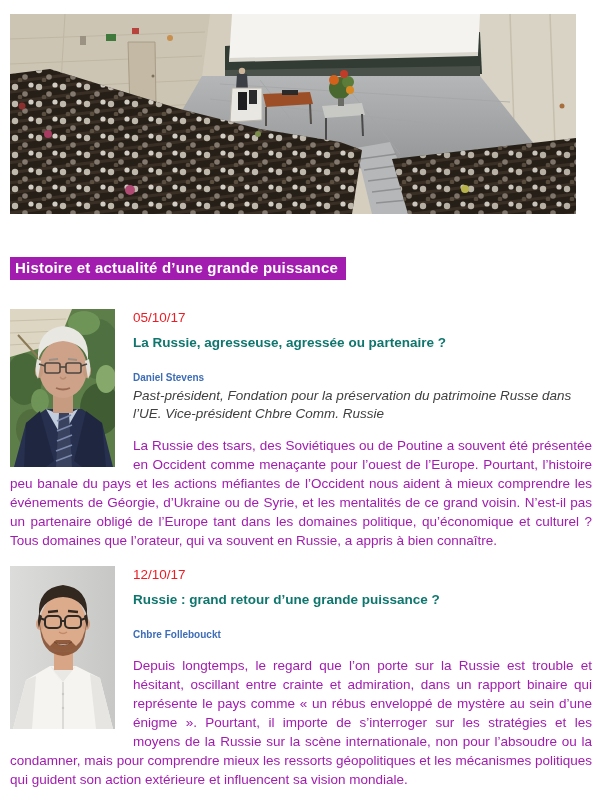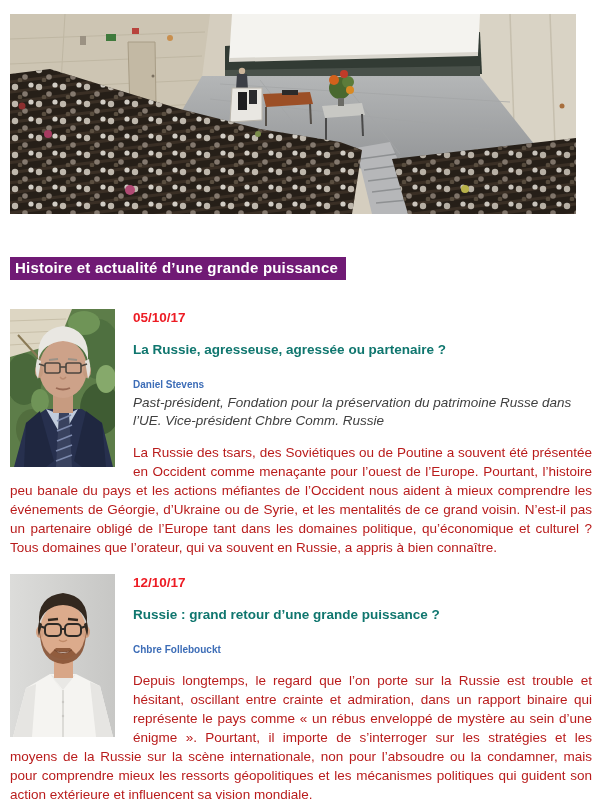--- a/index.html
+++ b/index.html
@@ -13,41 +13,41 @@
   .page{padding:14px 11px 20px 10px;}
 
   
   .hero{width:566px;height:200px;}
   .hero svg{display:block;}
 
   
   .banner{
     display:inline-block;
     margin-top:43px;
-    background:#701a75;
+    background:#a21caf;
     color:#ffffff;
     font-weight:bold;
     font-size:15px;
     line-height:16px;
     padding:3px 8px 4px 5px;
     letter-spacing:.2px;
   }
 
   
   .event{margin-top:27px;}
   .event.second{margin-top:14px;}
   .event::after{content:"";display:block;clear:both;}
   .portrait{float:left;margin:2px 18px 4px 0;}
   .portrait svg{display:block;}
 
-  .date{margin:15px;padding-top:2px;color:#ed1c24;font-weight:bold;font-size:13.5px;line-height:17px;}
+  .date{margin:8px;padding-top:2px;color:#ed1c24;font-weight:normal;font-size:13.5px;line-height:17px;}
   .etitle{margin:2px 0 0;font-weight:bold;font-size:13.5px;line-height:17px;color:#0f766e;}
   .speaker{margin:18px 0 0;color:#3d6db7;font-weight:bold;font-size:10px;line-height:17px;}
   .role{margin:1px 0 0;font-style:italic;font-size:13.5px;line-height:18px;color:#404040;}
-  .desc{margin:13px 0 0;font-size:13.5px;line-height:19px;text-align:justify;color:#b91c1c;}
+  .desc{margin:13px 0 0;font-size:13.5px;line-height:19px;text-align:justify;color:#a21caf;}
 </style>
 </head>
 <body>
 
 <div class="page">
 
   <div class="hero">
     <svg width="566" height="200" viewBox="0 0 566 200">
       <defs>
         <linearGradient id="floorg" x1="0" y1="0" x2="0" y2="1">

